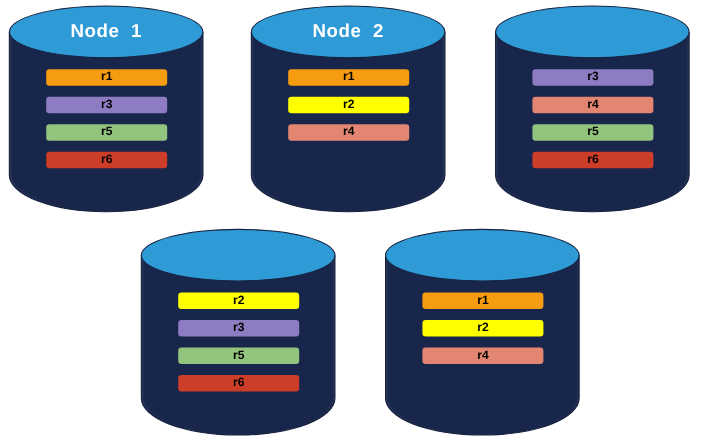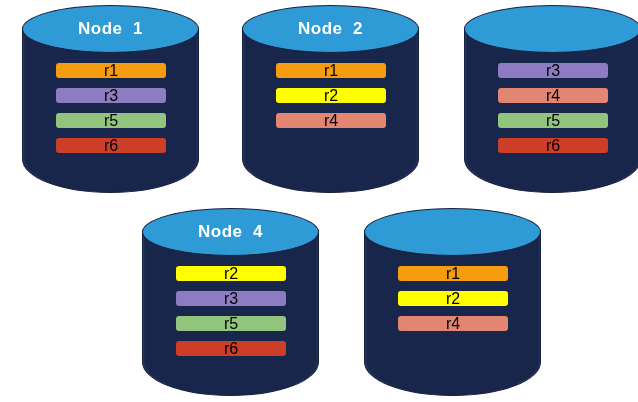--- a/index.html
+++ b/index.html
@@ -20,21 +20,20 @@
     left: 0;
     top: 0;
     width: 638px;
     height: 402px;
   }
 
   .node {
     position: absolute;
     width: 200px;
     height: 188px;
-    margin-left: 14px;
   }
 
   
   .cyl-body {
     position: absolute;
     left: 0;
     top: 24px;
     width: 177px;
     height: 164px;
     background: #18264B;
@@ -94,22 +93,22 @@
   }
 
   .row-bar {
     height: 15px;
     border-radius: 3px;
     margin-bottom: 10px;
     display: flex;
     align-items: center;
     justify-content: center;
     color: #000000;
-    font-size: 16px;
-    font-weight: normal;
+    font-size: 11px;
+    font-weight: bold;
     line-height: 1;
   }
   .row-bar:last-child { margin-bottom: 0; }
 </style>
 </head>
 <body>
 
 <div id="diagram">
     <div class="node" style="left: 8px; top: 5px;">
       <div class="cyl-body" style="background: rgb(24, 38, 75);"></div>
@@ -138,21 +137,20 @@
       <div class="rows">
         <div class="row-bar" style="background: rgb(142, 124, 195);">r3</div>
         <div class="row-bar" style="background: rgb(226, 134, 114);">r4</div>
         <div class="row-bar" style="background: rgb(147, 196, 125);">r5</div>
         <div class="row-bar" style="background: rgb(204, 62, 40);">r6</div>
       </div>
     </div>
     <div class="node" style="left: 128px; top: 208px;">
       <div class="cyl-body" style="background: rgb(24, 38, 75);"></div>
       <div class="cyl-top" style="background: rgb(46, 155, 214);"></div>
-      <div class="node-label">Node  4</div>
       <div class="rows">
         <div class="row-bar" style="background: rgb(255, 255, 0);">r2</div>
         <div class="row-bar" style="background: rgb(142, 124, 195);">r3</div>
         <div class="row-bar" style="background: rgb(147, 196, 125);">r5</div>
         <div class="row-bar" style="background: rgb(204, 62, 40);">r6</div>
       </div>
     </div>
     <div class="node" style="left: 350px; top: 208px;">
       <div class="cyl-body" style="background: rgb(24, 38, 75);"></div>
       <div class="cyl-top" style="background: rgb(46, 155, 214);"></div>

